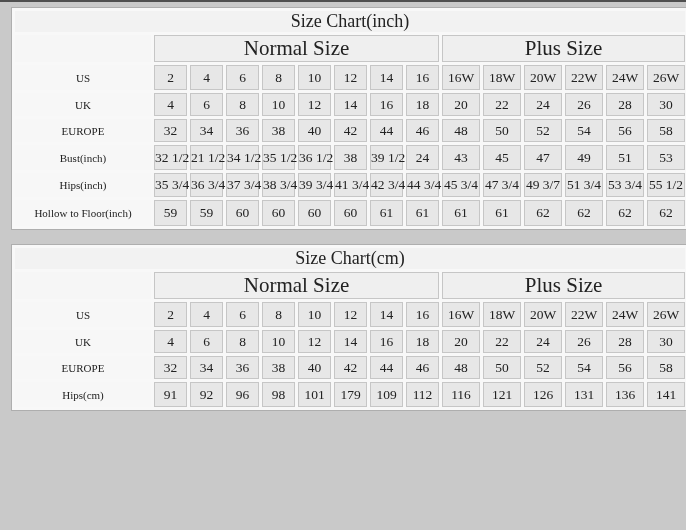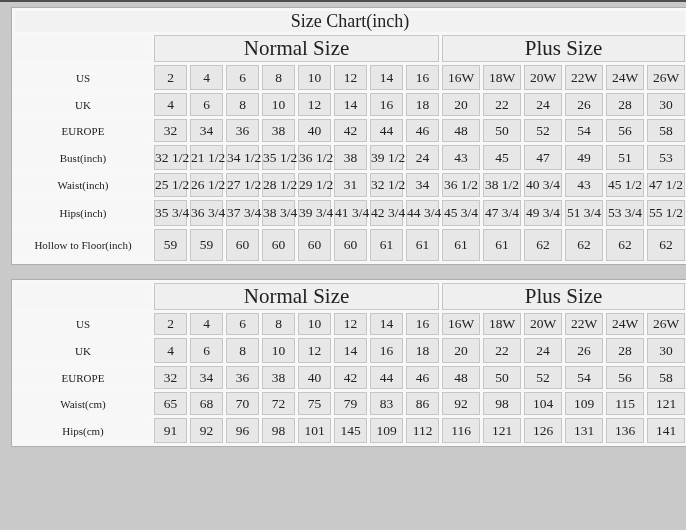--- a/index.html
+++ b/index.html
@@ -162,49 +162,32 @@
             <td class="val">39 1/2</td>
             <td class="val">24</td>
             <td class="val">43</td>
             <td class="val">45</td>
             <td class="val">47</td>
             <td class="val">49</td>
             <td class="val">51</td>
             <td class="val">53</td>
           </tr>
           <tr>
-            <td class="lbl">Waist(inch)</td>
-            <td class="val">25 1/2</td>
-            <td class="val">26 1/2</td>
-            <td class="val">27 1/2</td>
-            <td class="val">28 1/2</td>
-            <td class="val">29 1/2</td>
-            <td class="val">31</td>
-            <td class="val">32 1/2</td>
-            <td class="val">34</td>
-            <td class="val">36 1/2</td>
-            <td class="val">38 1/2</td>
-            <td class="val">40 3/4</td>
-            <td class="val">43</td>
-            <td class="val">45 1/2</td>
-            <td class="val">47 1/2</td>
-          </tr>
-          <tr>
             <td class="lbl">Hips(inch)</td>
             <td class="val">35 3/4</td>
             <td class="val">36 3/4</td>
             <td class="val">37 3/4</td>
             <td class="val">38 3/4</td>
             <td class="val">39 3/4</td>
             <td class="val">41 3/4</td>
             <td class="val">42 3/4</td>
             <td class="val">44 3/4</td>
             <td class="val">45 3/4</td>
             <td class="val">47 3/4</td>
-            <td class="val">49 3/4</td>
+            <td class="val">49 3/7</td>
             <td class="val">51 3/4</td>
             <td class="val">53 3/4</td>
             <td class="val">55 1/2</td>
           </tr>
           <tr>
             <td class="lbl">Hollow to Floor(inch)</td>
             <td class="val">59</td>
             <td class="val">59</td>
             <td class="val">60</td>
             <td class="val">60</td>
@@ -237,20 +220,23 @@
           <col class="c-n">
         <col class="c-p">
           <col class="c-p">
           <col class="c-p">
           <col class="c-p">
         <col class="c-p">
           <col class="c-p">
       </colgroup>
       <tbody>
           <tr>
+            <td class="title-cell" colspan="15">Size Chart(cm)</td>
+          </tr>
+          <tr>
             <td class="corner"></td>
             <td class="group" colspan="8">Normal Size</td>
             <td class="group" colspan="6">Plus Size</td>
           </tr>
           <tr>
             <td class="lbl">US</td>
             <td class="val">2</td>
             <td class="val">4</td>
             <td class="val">6</td>
             <td class="val">8</td>
@@ -293,44 +279,27 @@
             <td class="val">44</td>
             <td class="val">46</td>
             <td class="val">48</td>
             <td class="val">50</td>
             <td class="val">52</td>
             <td class="val">54</td>
             <td class="val">56</td>
             <td class="val">58</td>
           </tr>
           <tr>
-            <td class="lbl">Waist(cm)</td>
-            <td class="val">65</td>
-            <td class="val">68</td>
-            <td class="val">70</td>
-            <td class="val">72</td>
-            <td class="val">75</td>
-            <td class="val">79</td>
-            <td class="val">83</td>
-            <td class="val">86</td>
-            <td class="val">92</td>
-            <td class="val">98</td>
-            <td class="val">104</td>
-            <td class="val">109</td>
-            <td class="val">115</td>
-            <td class="val">121</td>
-          </tr>
-          <tr>
             <td class="lbl">Hips(cm)</td>
             <td class="val">91</td>
             <td class="val">92</td>
             <td class="val">96</td>
             <td class="val">98</td>
             <td class="val">101</td>
-            <td class="val">145</td>
+            <td class="val">179</td>
             <td class="val">109</td>
             <td class="val">112</td>
             <td class="val">116</td>
             <td class="val">121</td>
             <td class="val">126</td>
             <td class="val">131</td>
             <td class="val">136</td>
             <td class="val">141</td>
           </tr>
         </tbody>

